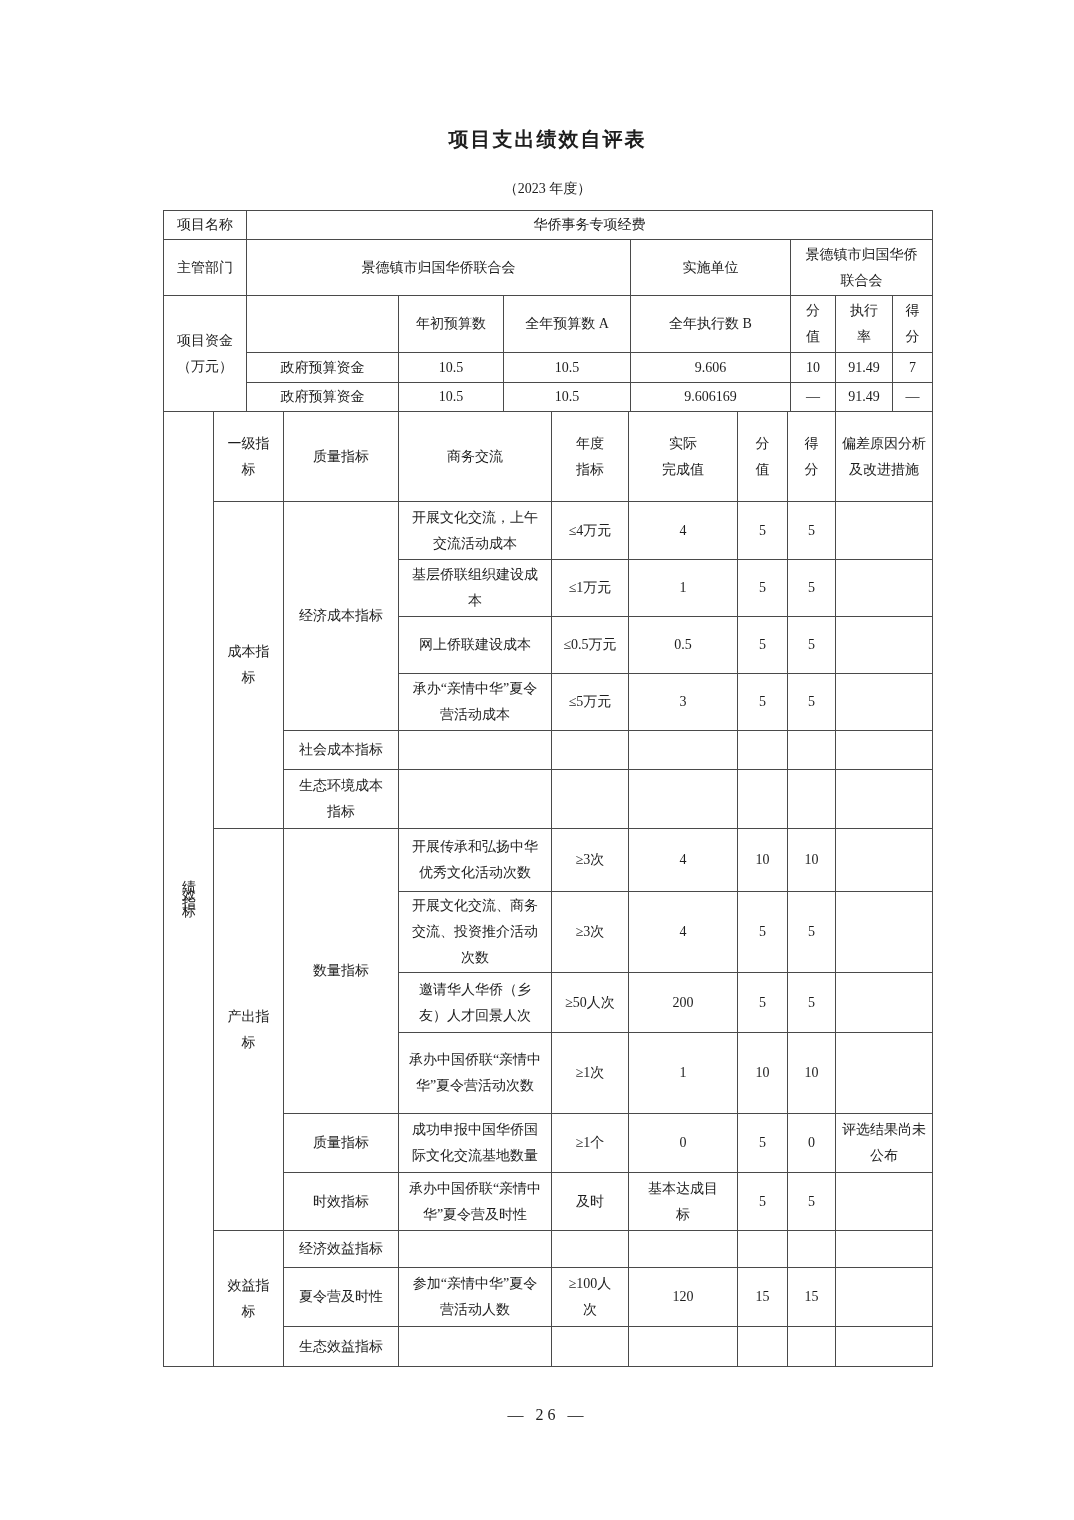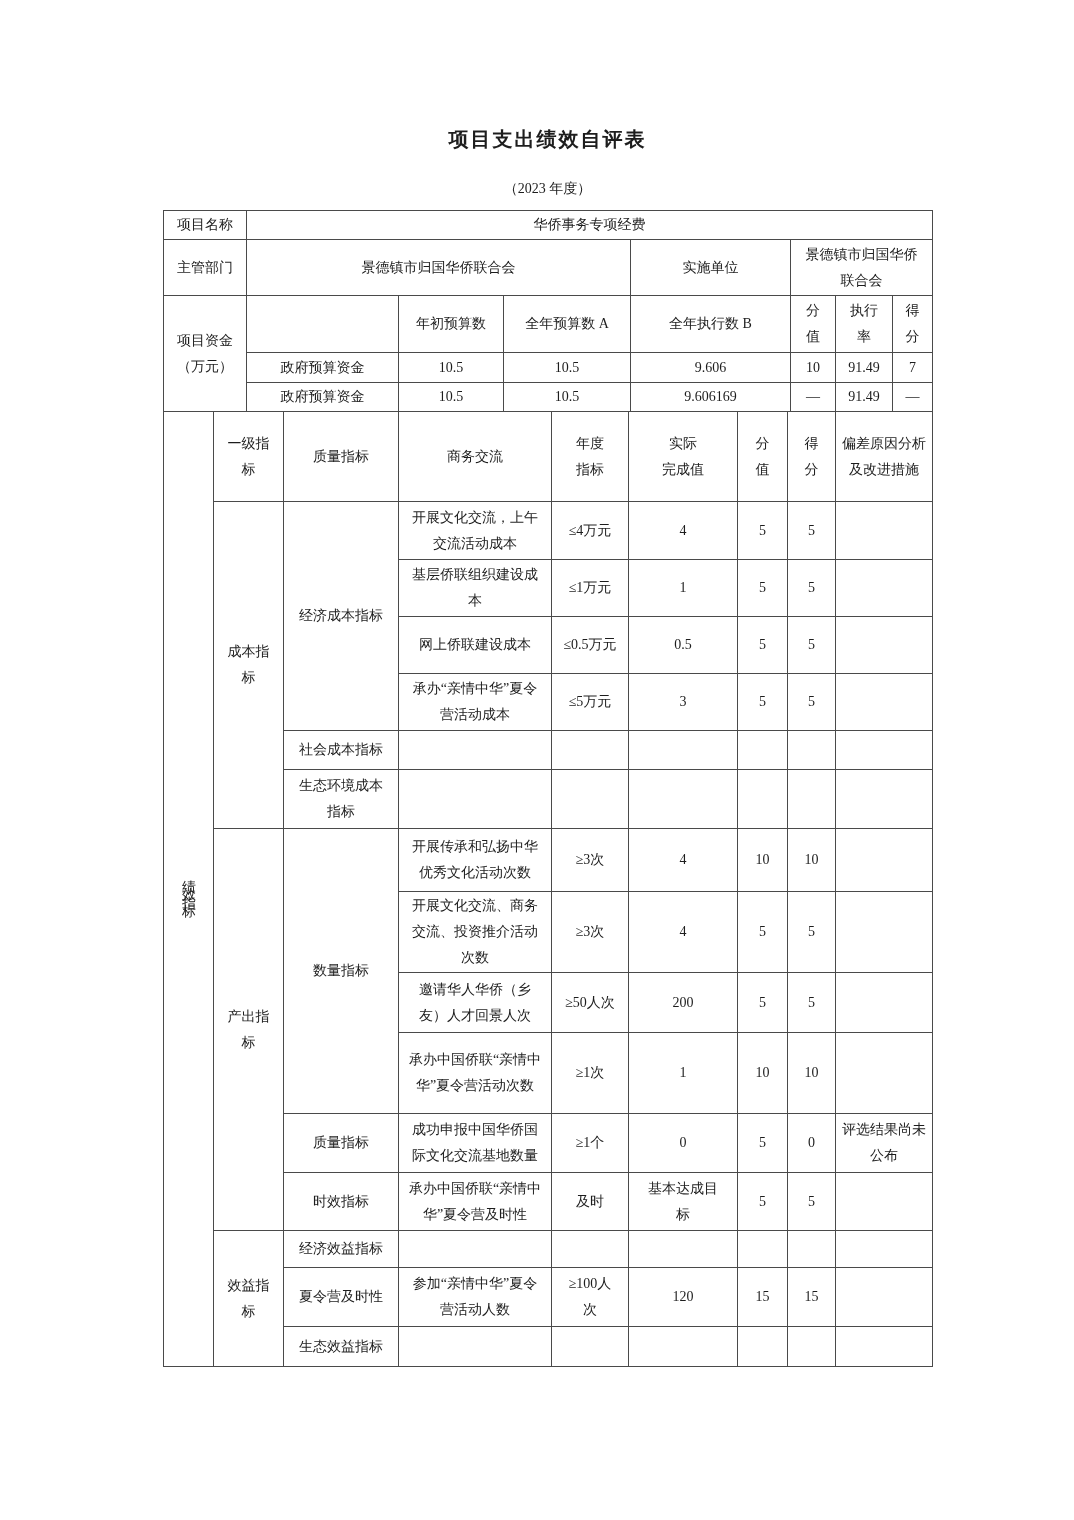--- a/index.html
+++ b/index.html
@@ -283,14 +283,15 @@
         <td></td>
         <td></td>
         <td></td>
         <td></td>
         <td></td>
       </tr>
     </tbody>
       </table>
   </div>
 
+  <div class="page-number">— 26 —</div>
 
 </div>
 
 </body></html>

